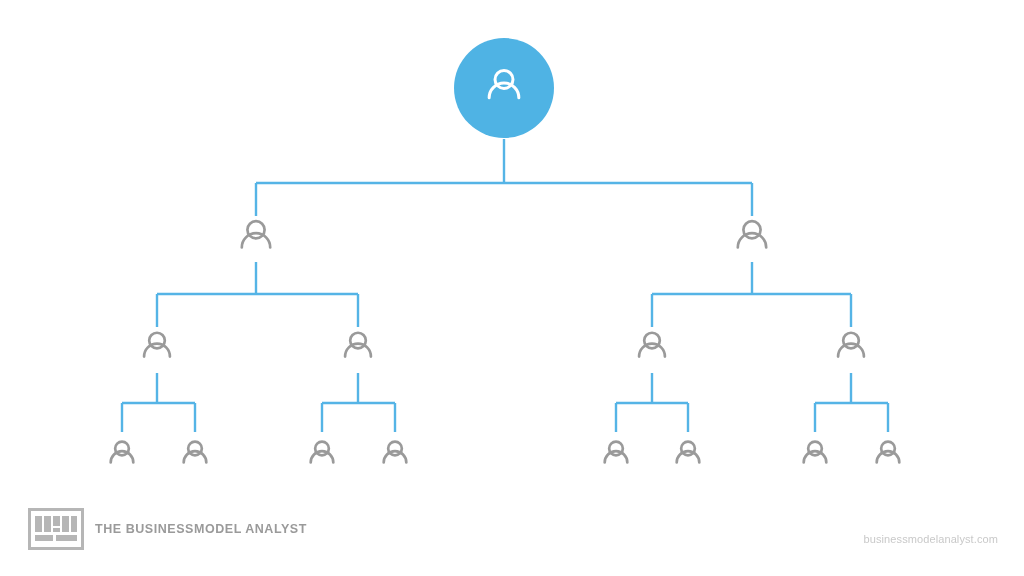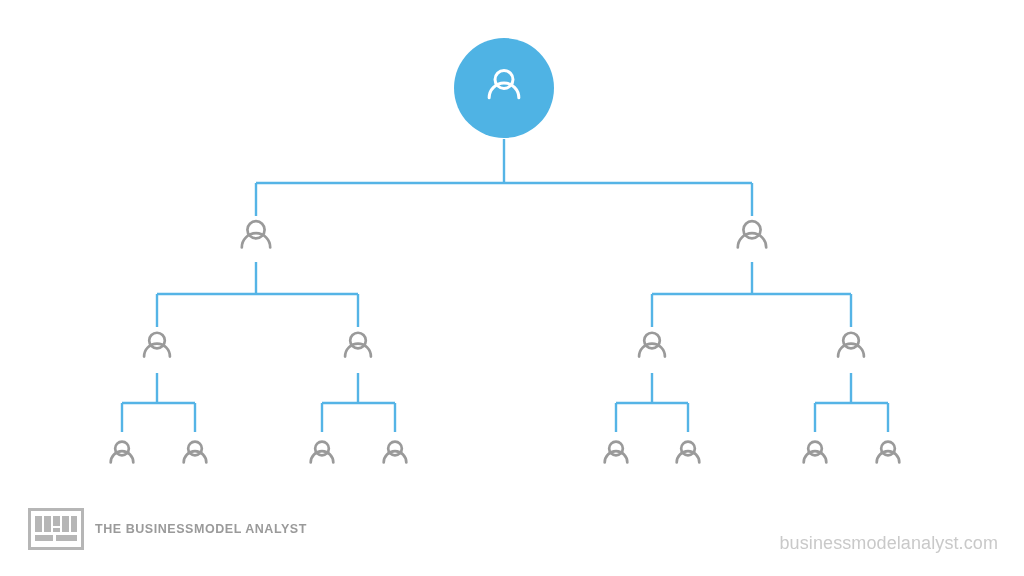--- a/index.html
+++ b/index.html
@@ -52,21 +52,21 @@
     font-weight: bold;
     letter-spacing: 0.55px;
     color: #9a9a9a;
     white-space: nowrap;
   }
   .site-url {
     position: absolute;
     right: 26px;
     top: 533px;
     font-family: "Liberation Sans", sans-serif;
-    font-size: 18px;
+    font-size: 11px;
     color: #c9c9c9;
     letter-spacing: 0.1px;
     white-space: nowrap;
   }
 </style>
 </head>
 <body>
 
 <div id="canvas">
 

